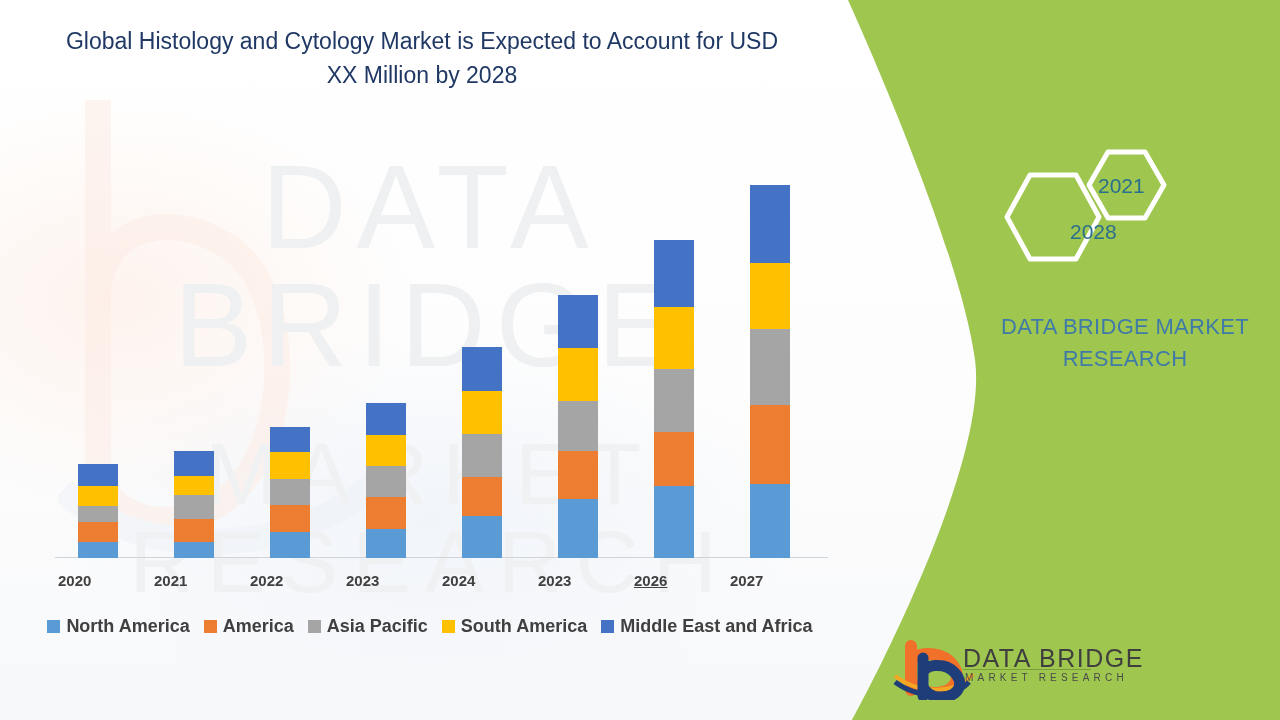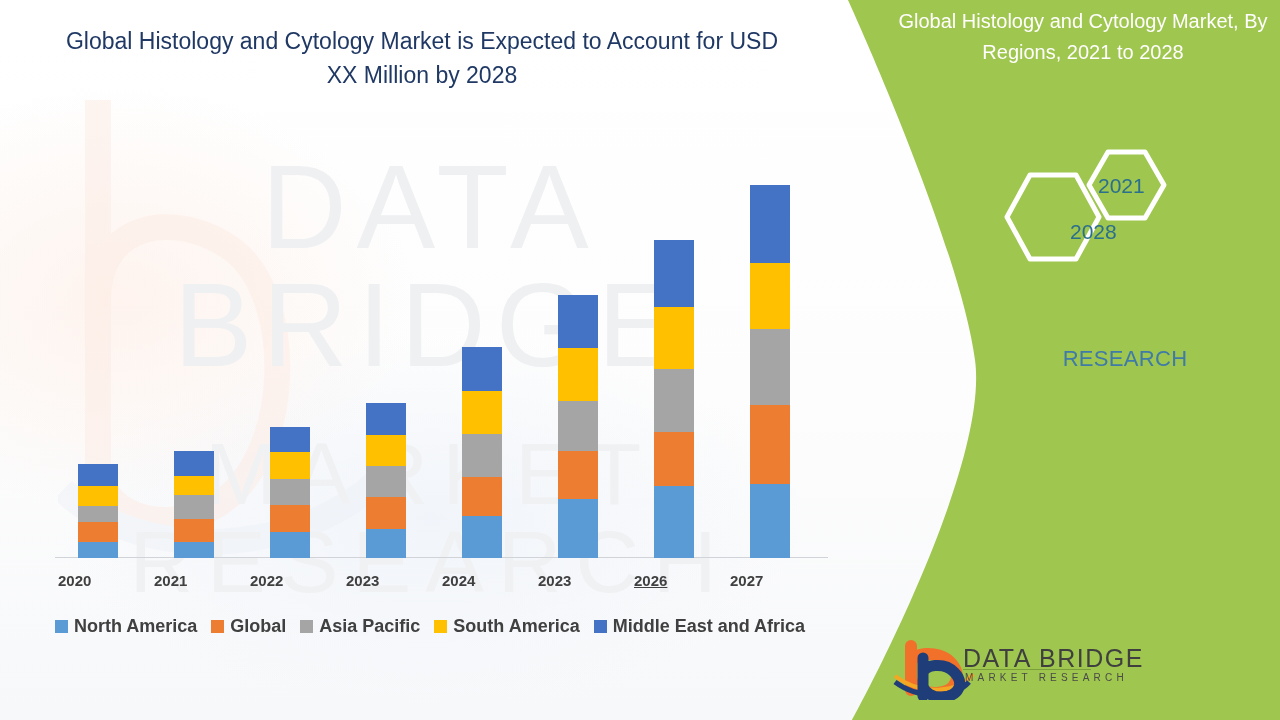--- a/index.html
+++ b/index.html
@@ -155,47 +155,46 @@
       <div class="xtick" style="left: 730px;">2027</div>
     </div>
 
   <div class="legend" id="legend">
       <div class="legend-item">
         <span class="legend-swatch" style="background: rgb(91, 155, 213);"></span>
         <span class="legend-label">North America</span>
       </div>
       <div class="legend-item">
         <span class="legend-swatch" style="background: rgb(237, 125, 49);"></span>
-        <span class="legend-label">Global</span>
+        <span class="legend-label">America</span>
       </div>
       <div class="legend-item">
         <span class="legend-swatch" style="background: rgb(165, 165, 165);"></span>
         <span class="legend-label">Asia Pacific</span>
       </div>
       <div class="legend-item">
         <span class="legend-swatch" style="background: rgb(255, 192, 0);"></span>
         <span class="legend-label">South America</span>
       </div>
       <div class="legend-item">
         <span class="legend-swatch" style="background: rgb(68, 114, 196);"></span>
         <span class="legend-label">Middle East and Africa</span>
       </div>
     </div>
 
-  <div class="rp-title">Global Histology and Cytology Market, By Regions, 2021 to 2028</div>
 
   <svg class="hexes" viewBox="0 0 215 145">
     <polygon points="55,30 101,30 124,72 101,114 55,114 32,72" fill="none" stroke="#ffffff" stroke-width="5" stroke-linejoin="round"></polygon>
     <polygon points="133,7 170,7 189,40 170,73 133,73 114,40" fill="none" stroke="#ffffff" stroke-width="5" stroke-linejoin="round"></polygon>
   </svg>
   <div class="hex-label hex-2021-lbl">2021</div>
   <div class="hex-label hex-2028-lbl">2028</div>
 
   <div class="brand-text">
-    <br>
+    <span>DATA BRIDGE MARKET</span><br>
     <span>RESEARCH</span>
   </div>
 
   <svg class="logo" viewBox="0 0 215 62">
     <path d="M18 8 L18 52 M18 26 C18 14 45 12 57 24 C70 37 64 54 44 55 C30 56 19 48 18 40" fill="none" stroke="#F1702A" stroke-width="12" stroke-linecap="round"></path>
     <path d="M2 38 C28 58 66 55 80 36" fill="none" stroke="#F5A623" stroke-width="4"></path>
     <path d="M30 20 L30 58 M30 36 C30 26 52 24 61 34 C72 45 66 58 50 59 C40 60 31 54 30 48" fill="none" stroke="#1F3E79" stroke-width="11" stroke-linecap="round"></path>
     <path d="M2 44 C26 62 62 60 76 44" fill="none" stroke="#1F3E79" stroke-width="5"></path>
   </svg>
   <div class="logo-main">DATA BRIDGE</div>

